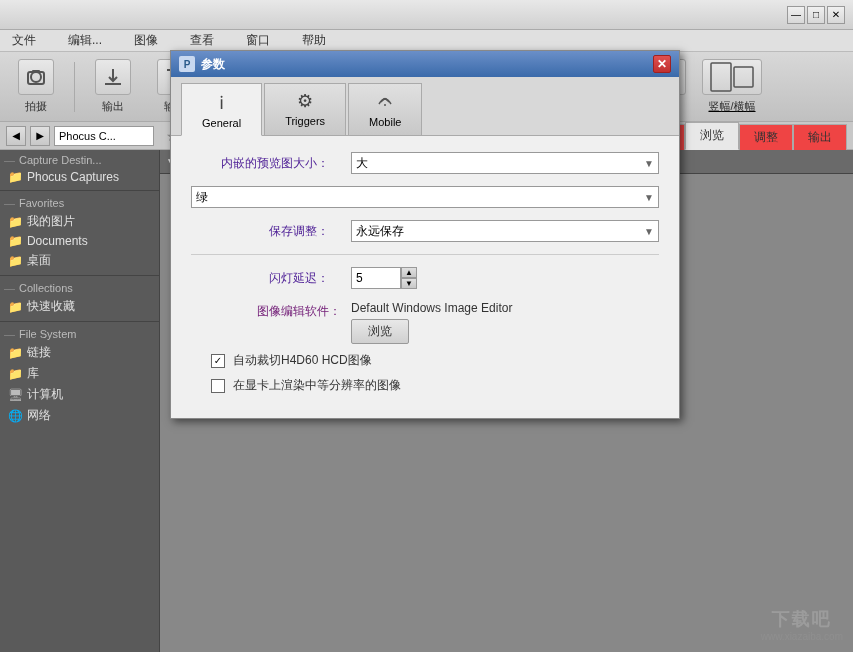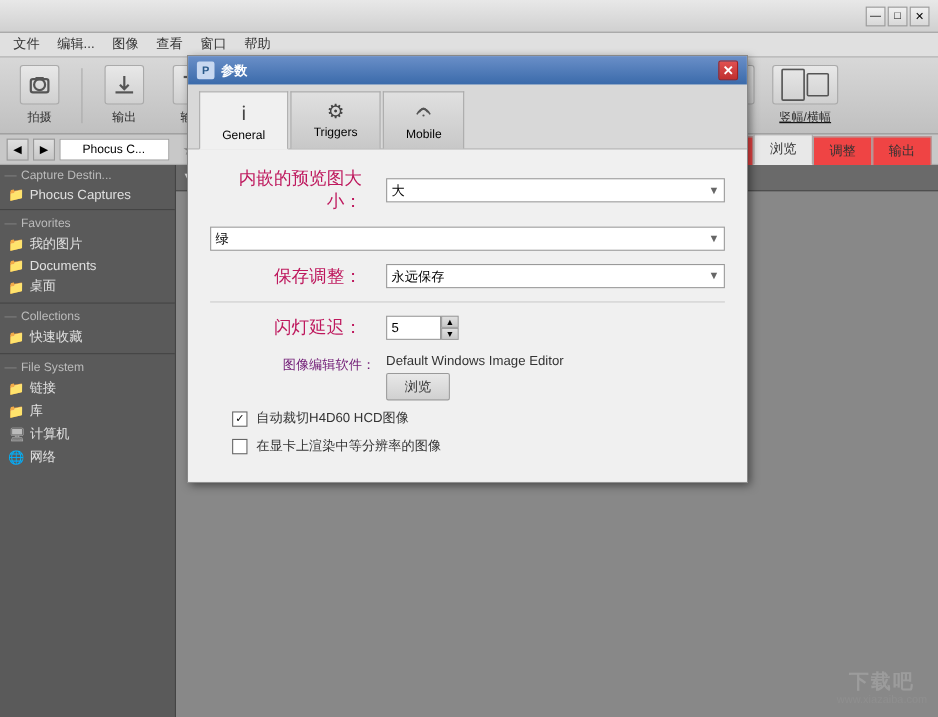--- a/index.html
+++ b/index.html
@@ -46,21 +46,21 @@
     }
 
     
     .menu-bar {
       height: 22px;
       background: #e0e0e0;
       display: flex;
       align-items: center;
       padding: 0 4px;
       border-bottom: 1px solid #bbb;
-      gap: 0;
+      gap: 16px;
     }
     .menu-item {
       padding: 2px 8px;
       font-size: 12px;
       color: #333;
       cursor: pointer;
     }
 
     
     .toolbar {
@@ -123,21 +123,21 @@
       align-items: center;
       justify-content: center;
       font-size: 10px;
       cursor: pointer;
     }
     .path-box {
       width: 100px;
       height: 20px;
       background: white;
       border: 1px solid #999;
-      padding: 0 20px;
+      padding: 0 4px;
       font-size: 11px;
       display: flex;
       align-items: center;
     }
     .stars-area {
       flex: 1;
       display: flex;
       align-items: center;
       gap: 2px;
       padding: 0 8px;
@@ -342,22 +342,22 @@
     }
     .form-row {
       display: flex;
       align-items: center;
       margin-bottom: 12px;
     }
     .form-label {
       width: 160px;
       text-align: right;
       padding-right: 22px;
-      font-size: 16px;
-      color: #be185d;
+      font-size: 12px;
+      color: #4c1d95;
     }
     .form-control {
       flex: 1;
     }
     .select-box {
       width: 100%;
       height: 22px;
       background: white;
       border: 1px solid #999;
       display: flex;

